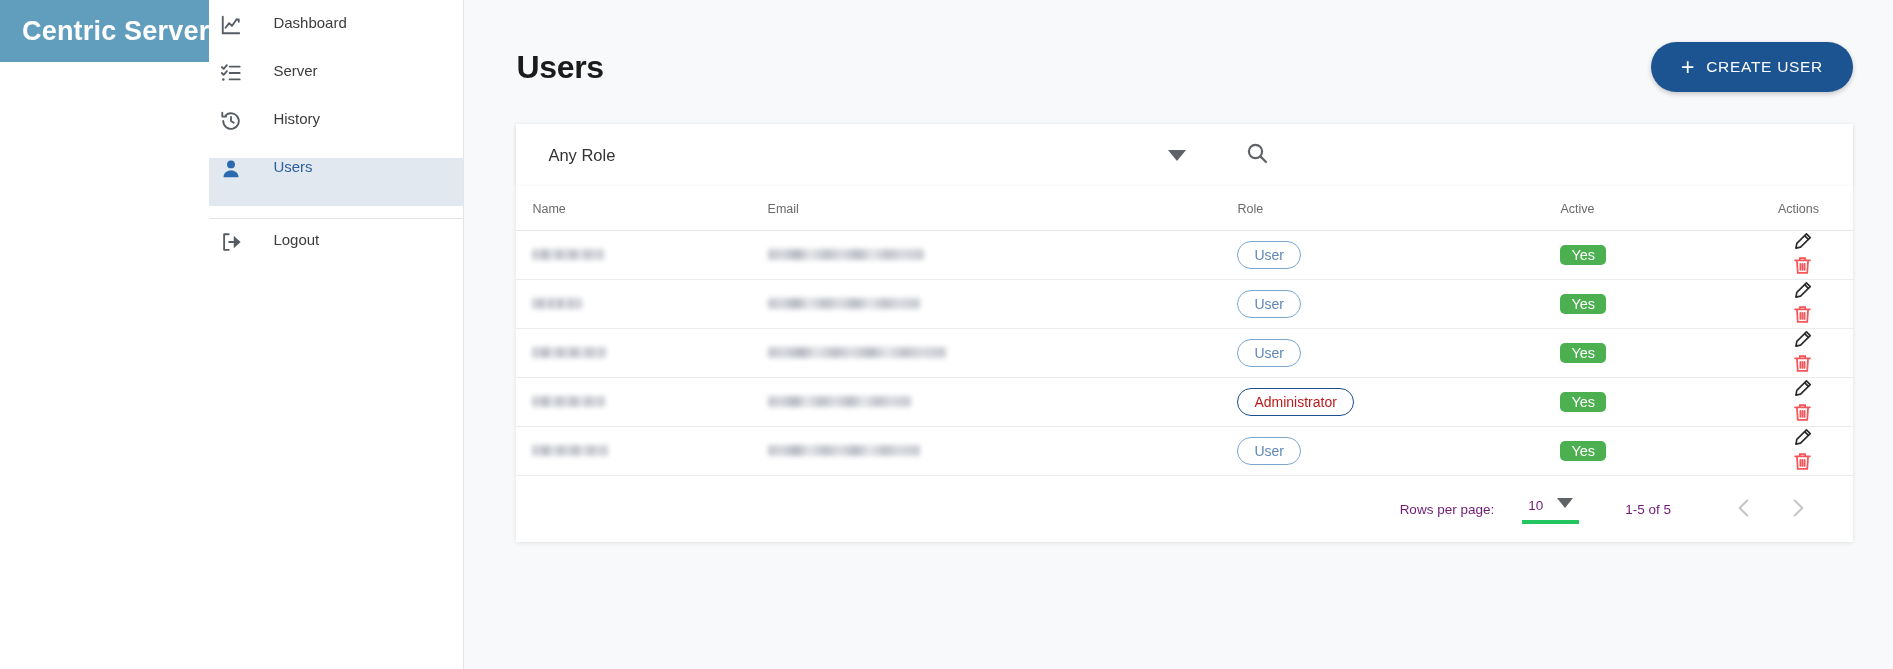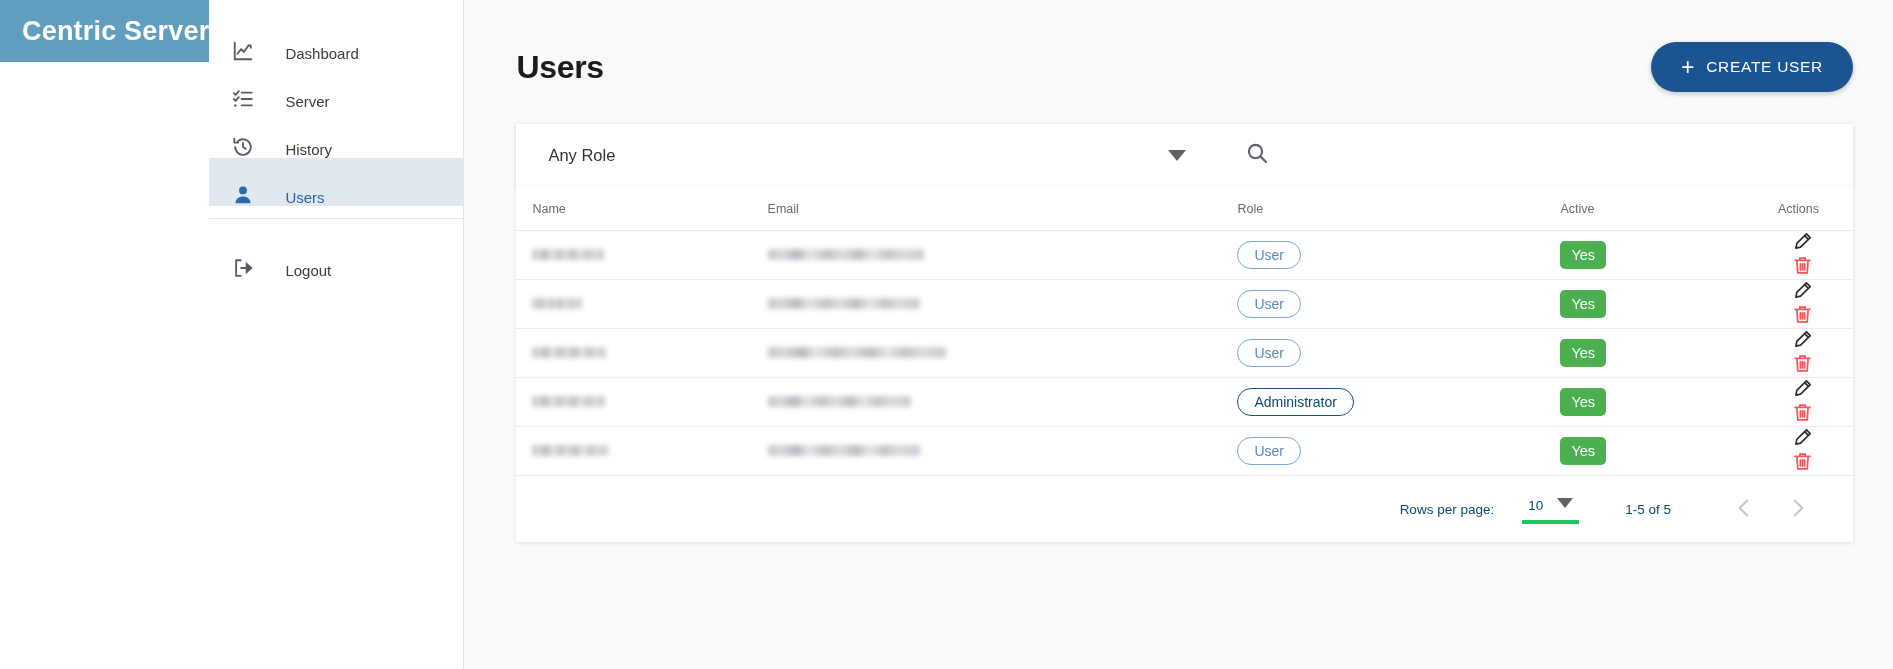--- a/index.html
+++ b/index.html
@@ -26,22 +26,22 @@
   .body { flex: 1; display: flex; min-height: 0; }
 
   
   .sidebar {
     width: 255px; min-width: 255px;
     background: #ffffff;
     border-right: 1px solid #e4e4e4;
     padding-top: 14px;
   }
   .nav-item {
-    display: flex; align-items: flex-end;
-    height: 48px; padding-left: 12px;
+    display: flex; align-items: flex-start;
+    height: 48px; padding-left: 0;
     color: #3c3c3c; font-size: 15px;
     cursor: pointer;
   }
   .nav-item .ico {
     width: 44px; min-width: 44px;
     display: flex; align-items: center; justify-content: center;
     color: #555c63;
   }
   .nav-item .lbl { padding-left: 20px; }
   .nav-item.active { background: #E2E8F0; color: #2b5f9e; }
@@ -150,38 +150,38 @@
   }
 
   .badge-role {
     display: inline-flex; align-items: center; justify-content: center;
     height: 28px; padding: 0 16px;
     border-radius: 16px; font-size: 14px;
     border: 1px solid #7BA7D1; color: #5E87B5;
     background: #ffffff;
   }
   .badge-role.admin {
-    border: 1.5px solid #1C4E8C; color: #0c4a6e;
+    border: 1.5px solid #1C4E8C; color: #b91c1c;
   }
   .badge-active {
     display: inline-flex; align-items: center; justify-content: center;
-    min-width: 41px; height: 28px; padding: 0 11px;
+    min-width: 41px; height: 20px; padding: 0 11px;
     border-radius: 5px; background: #4CAF50; color: #ffffff;
     font-size: 14.5px;
   }
   .act-btn {
     background: none; border: none; cursor: pointer;
     padding: 0 14px; vertical-align: middle;
   }
 
   
   .pager {
     display: flex; align-items: center; justify-content: flex-end;
     gap: 4px; height: 66px; padding-right: 30px;
-    font-size: 13.5px; color: #0c4a6e;
+    font-size: 13.5px; color: #701a75;
   }
   .pg-label { margin-right: 24px; }
   .pg-select {
     display: flex; gap: 14px;
     border-bottom: 4px solid #22c55e;
     padding: 4px 6px 7px 6px; margin-right: 42px;
     cursor: pointer;
   }
   .pg-caret {
     width: 0; height: 0;

